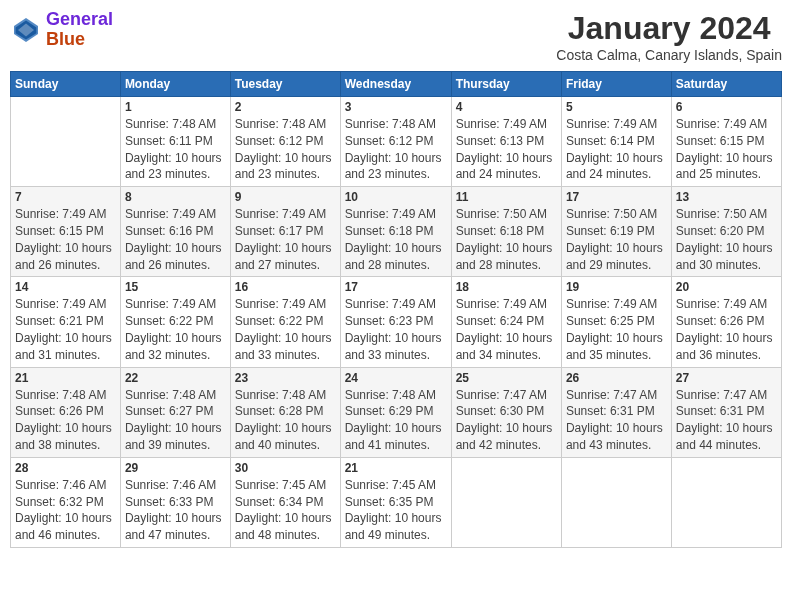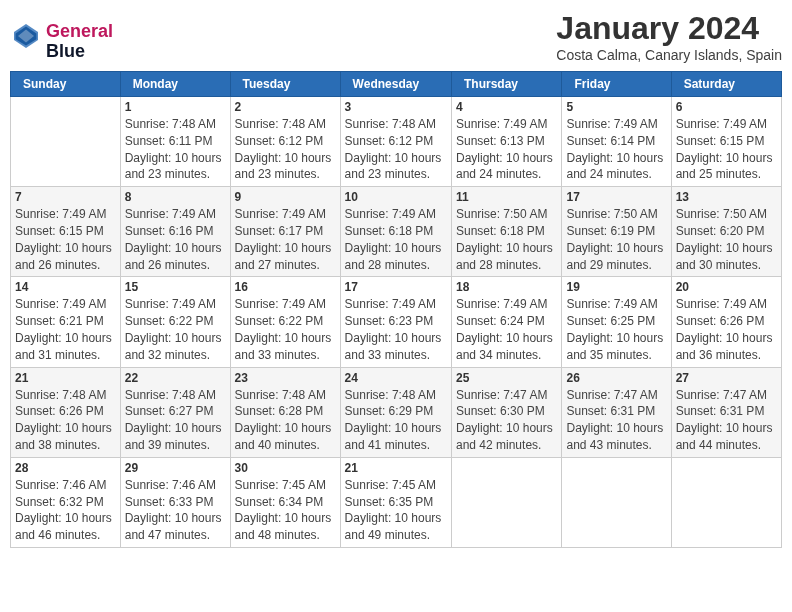--- a/index.html
+++ b/index.html
@@ -19,47 +19,47 @@
     .logo {
       display: flex;
       align-items: center;
       gap: 4px;
     }
     .logo-text {
       font-size: 18px;
       font-weight: bold;
       line-height: 1.1;
     }
-    .logo-text .general { color: #be185d; margin-top: 12px; }
-    .logo-text .blue { color: #0f172a; }
+    .logo-text .general { color: #6d28d9; }
+    .logo-text .blue { color: #c2410c; }
     .logo-icon {
       width: 32px;
       height: 32px;
     }
     .title-area {
-      text-align: left;
+      text-align: center;
     }
     .month-title {
       font-size: 32px;
       font-weight: bold;
       color: #333;
     }
     .subtitle {
       font-size: 14px;
       color: #404040;
     }
     table {
       width: 100%;
       border-collapse: collapse;
       font-size: 11px;
     }
     thead tr th {
       background: #2a6db5;
       color: #fff;
-      padding: 5px 12px;
+      padding: 5px 4px;
       text-align: left;
       font-size: 12px;
       font-weight: bold;
       border: 1px solid #1e5a9a;
     }
     tbody tr td {
       border: 1px solid #ccc;
       vertical-align: top;
       padding: 3px 4px;
       height: 82px;

